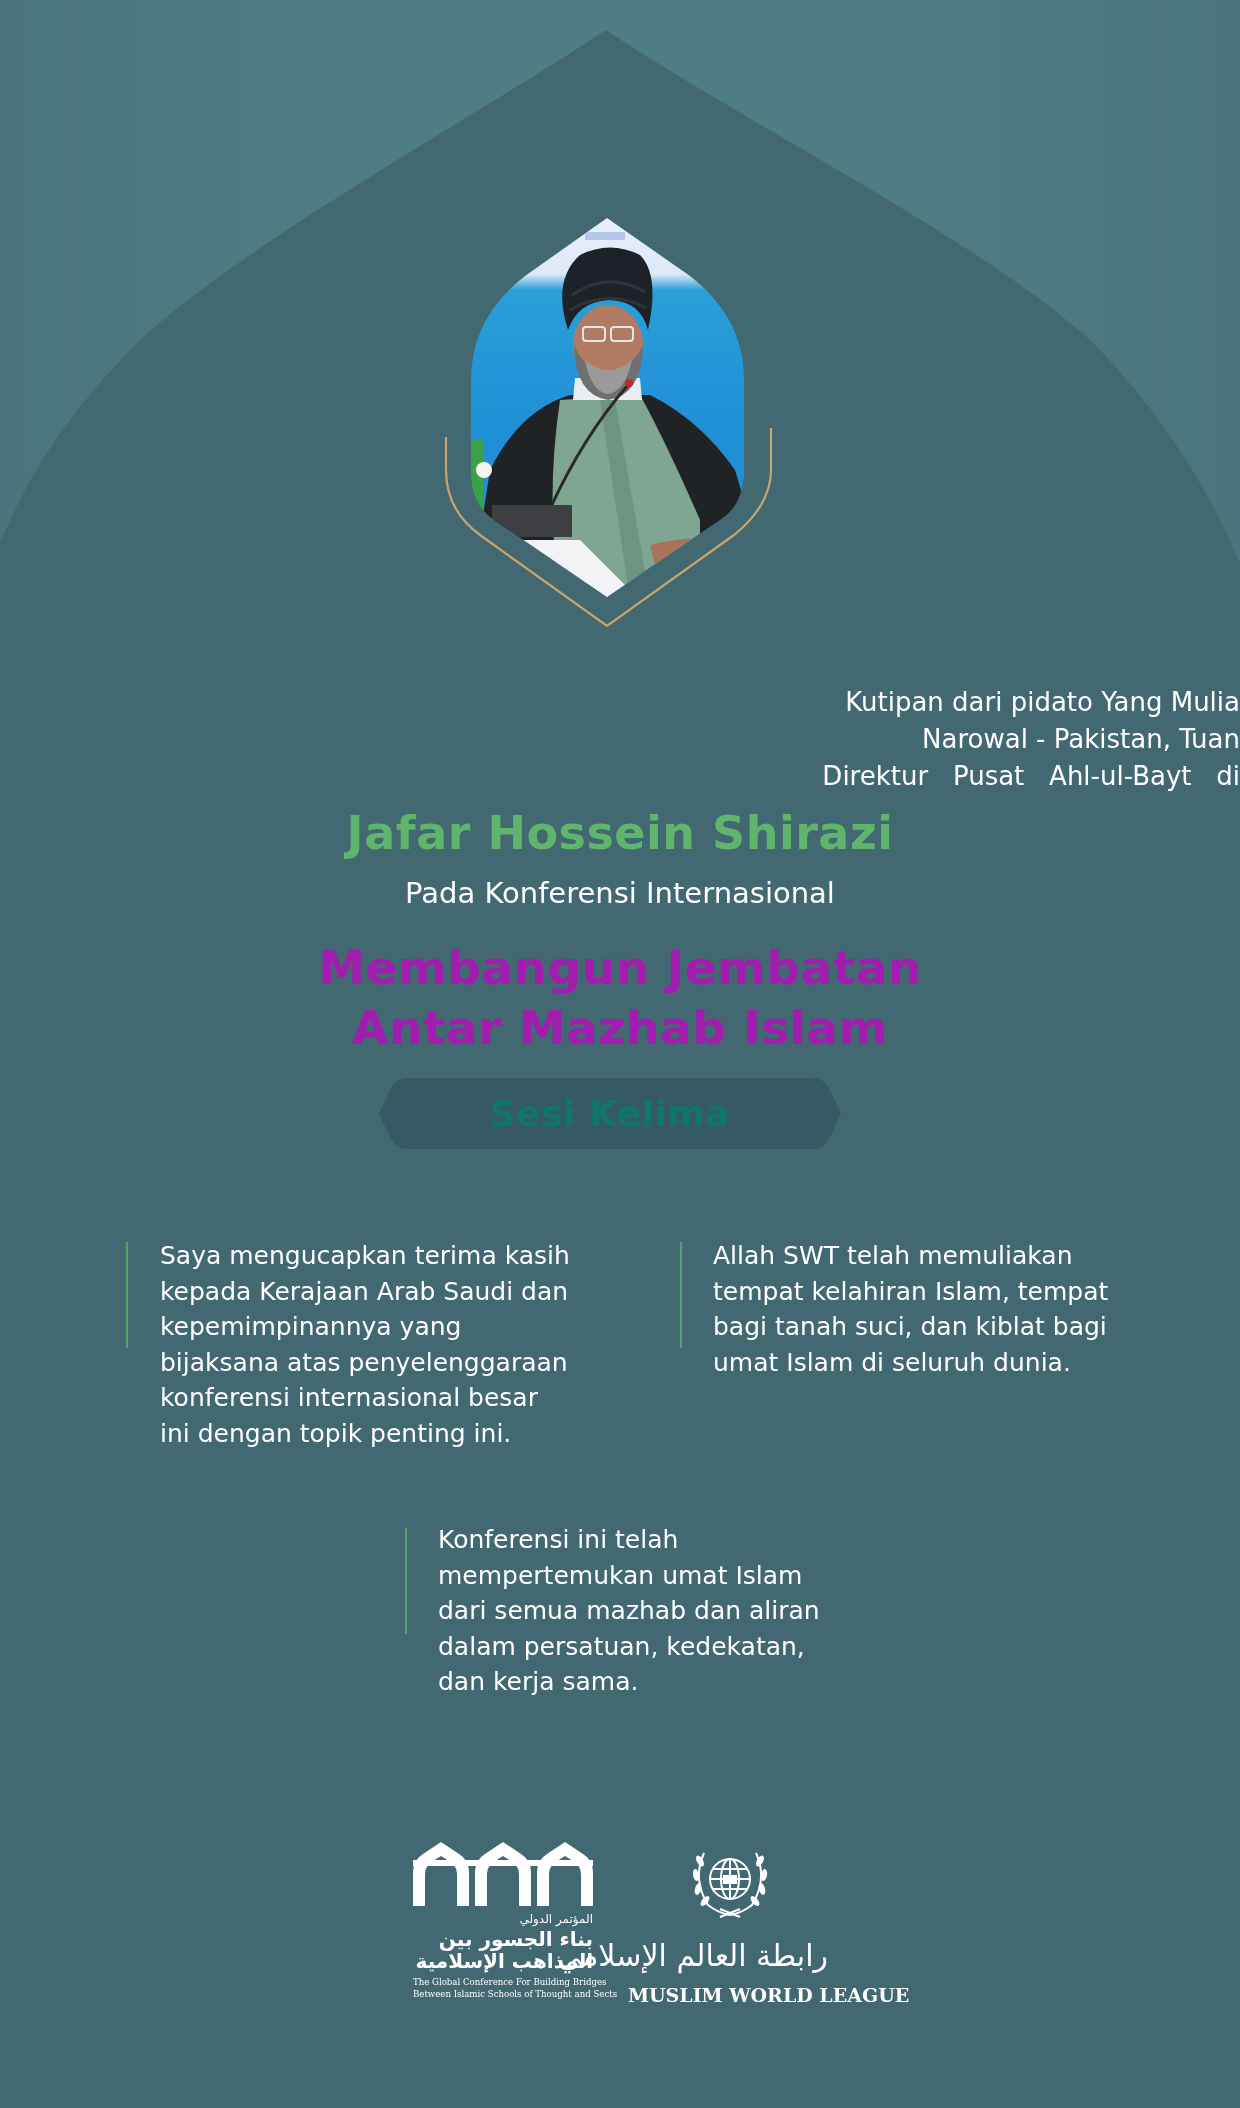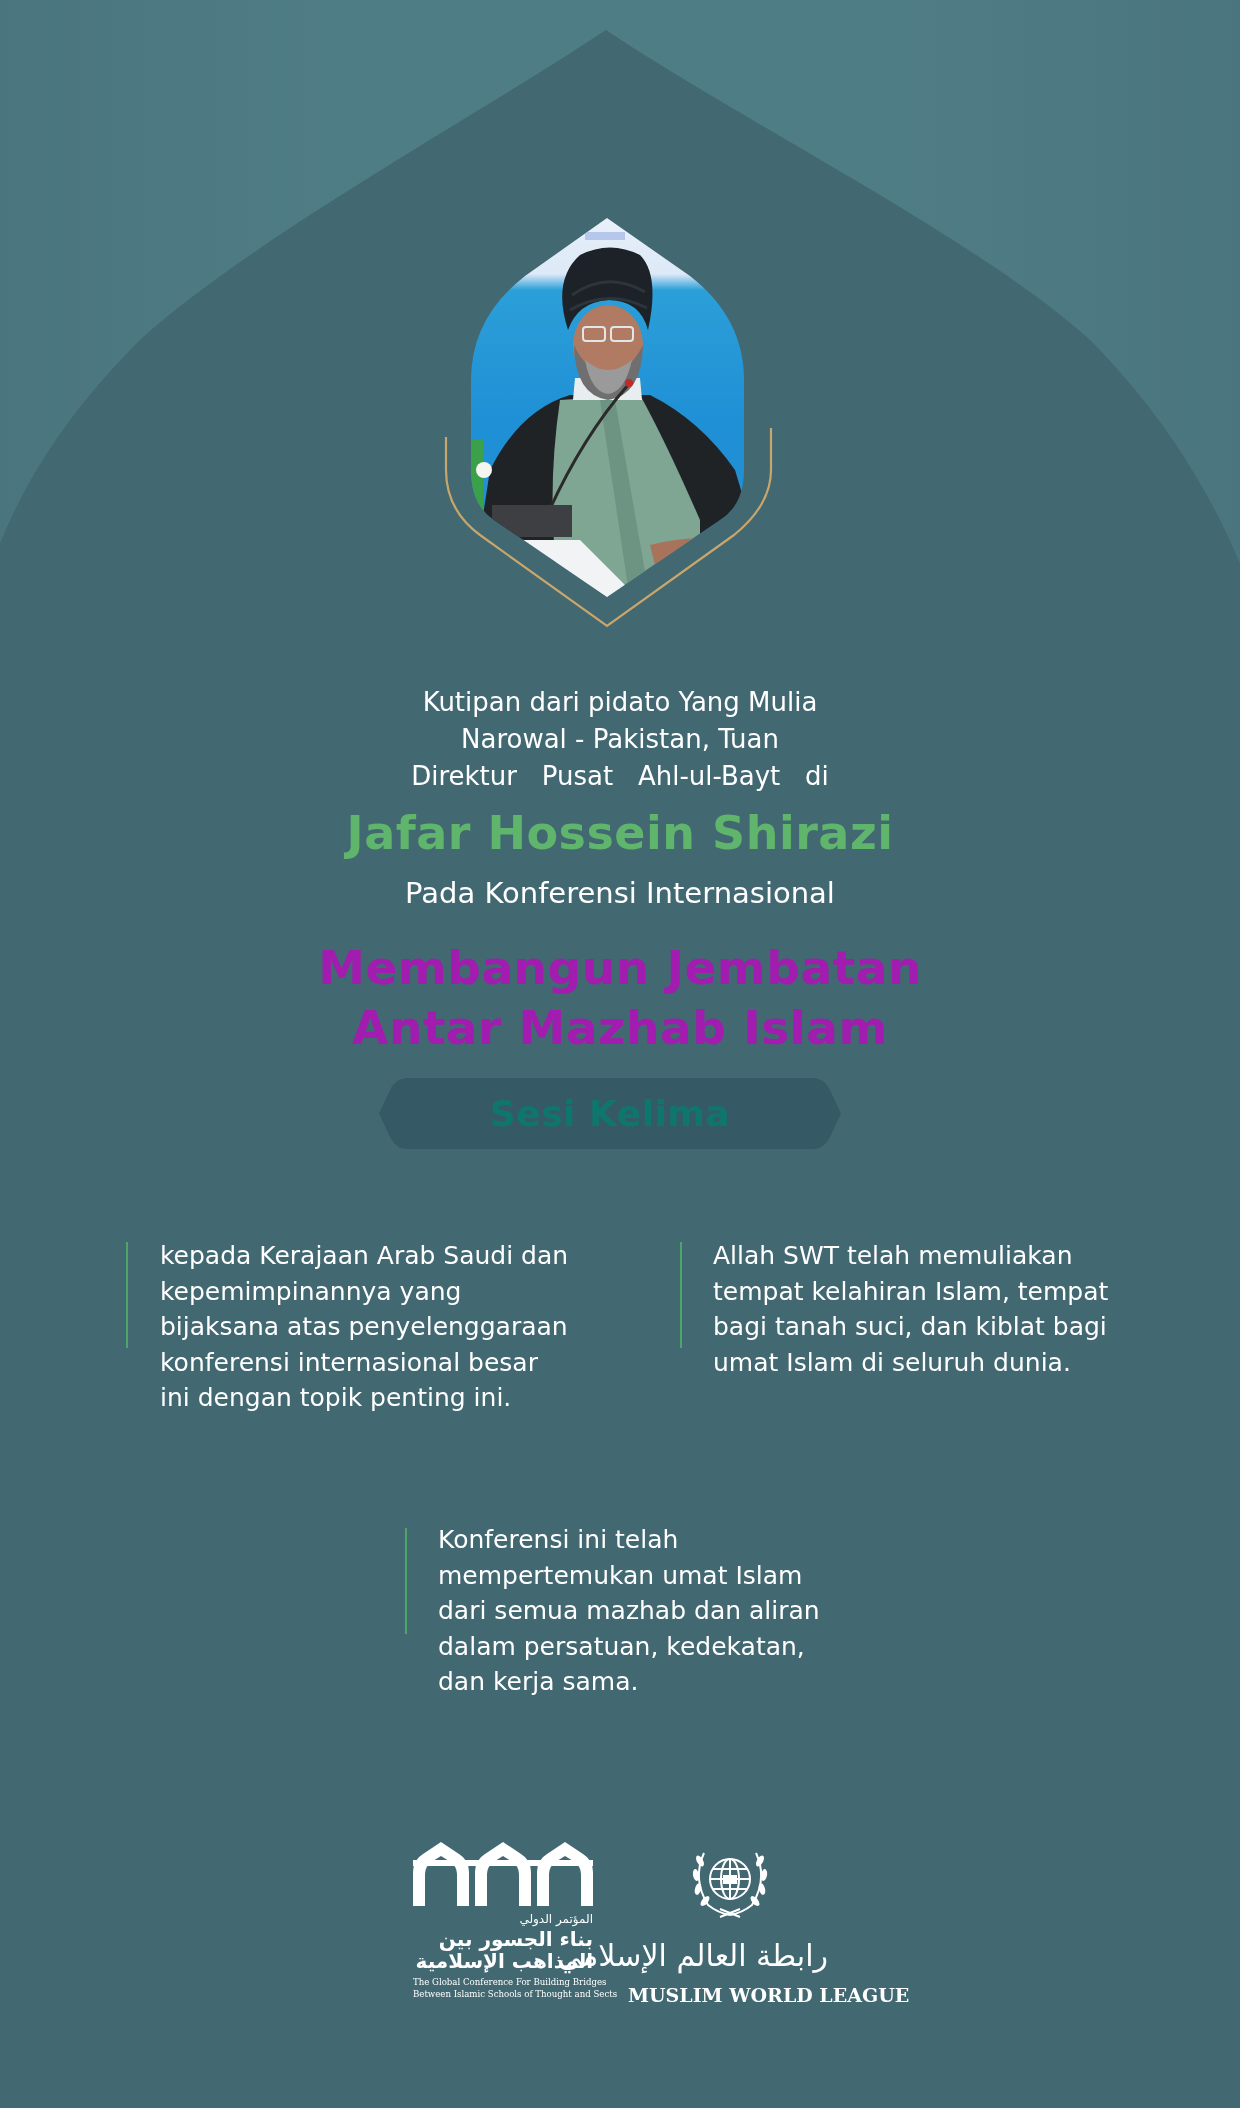--- a/index.html
+++ b/index.html
@@ -5,21 +5,21 @@
   html, body { margin: 0; padding: 0; }
   body {
     width: 1240px; height: 2108px; position: relative; overflow: hidden;
     background: linear-gradient(180deg, #446b75 0%, #426873 70%, #3b5c68 100%);
     font-family: "DejaVu Sans", sans-serif; color: #ffffff;
   }
   .abs { position: absolute; text-decoration: underline; }
   #bg-svg { position: absolute; left: 0; top: 0; }
   .center-text { position: absolute; left: 0; width: 1240px; text-align: center; }
   .intro { top: 684px; font-size: 26px; line-height: 37px; }
-  .intro div { white-space: pre; }
+  .intro div { white-space: pre; text-align: right; }
   .name { top: 806px; font-size: 46px; font-weight: bold; color: #5fb56b; letter-spacing: 0.5px; }
   .conf-pre { top: 876px; font-size: 29px; }
   .conf-title { top: 938px; font-size: 47px; line-height: 60px; font-weight: bold; color: #a21caf; letter-spacing: 0.5px; }
   .session-pill {
     position: absolute; left: 377px; top: 1076px; width: 466px; height: 75px;
   }
   .session-pill svg { position: absolute; left: 0; top: 0; }
   .session-pill span {
     position: absolute; left: 0; top: 0; width: 466px; line-height: 75px; text-align: center;
     font-size: 36px; font-weight: bold; color: #0f766e; letter-spacing: 0.5px;
@@ -118,20 +118,21 @@
 <div class="session-pill">
   <svg width="466" height="75" viewBox="0 0 466 75">
     <path d="M30,2 L436,2 Q446,2 452,12 L464,37.5 L452,63 Q446,73 436,73 L30,73 Q20,73 14,63 L2,37.5 L14,12 Q20,2 30,2 Z" fill="#355a66"></path>
   </svg>
   <span>Sesi Kelima</span>
 </div>
 
 <div class="quote" style="left:126px; top:1238px; width:470px;">
   <div class="bar" style="left:0; top:4px; height:106px;"></div>
   <div class="txt" style="position:absolute; left:34px; top:0;">
+    <div>Saya mengucapkan terima kasih</div>
     <div>kepada Kerajaan Arab Saudi dan</div>
     <div>kepemimpinannya yang</div>
     <div>bijaksana atas penyelenggaraan</div>
     <div>konferensi internasional besar</div>
     <div>ini dengan topik penting ini.</div>
   </div>
 </div>
 
 <div class="quote" style="left:680px; top:1238px; width:500px;">
   <div class="bar" style="left:0; top:4px; height:106px;"></div>

